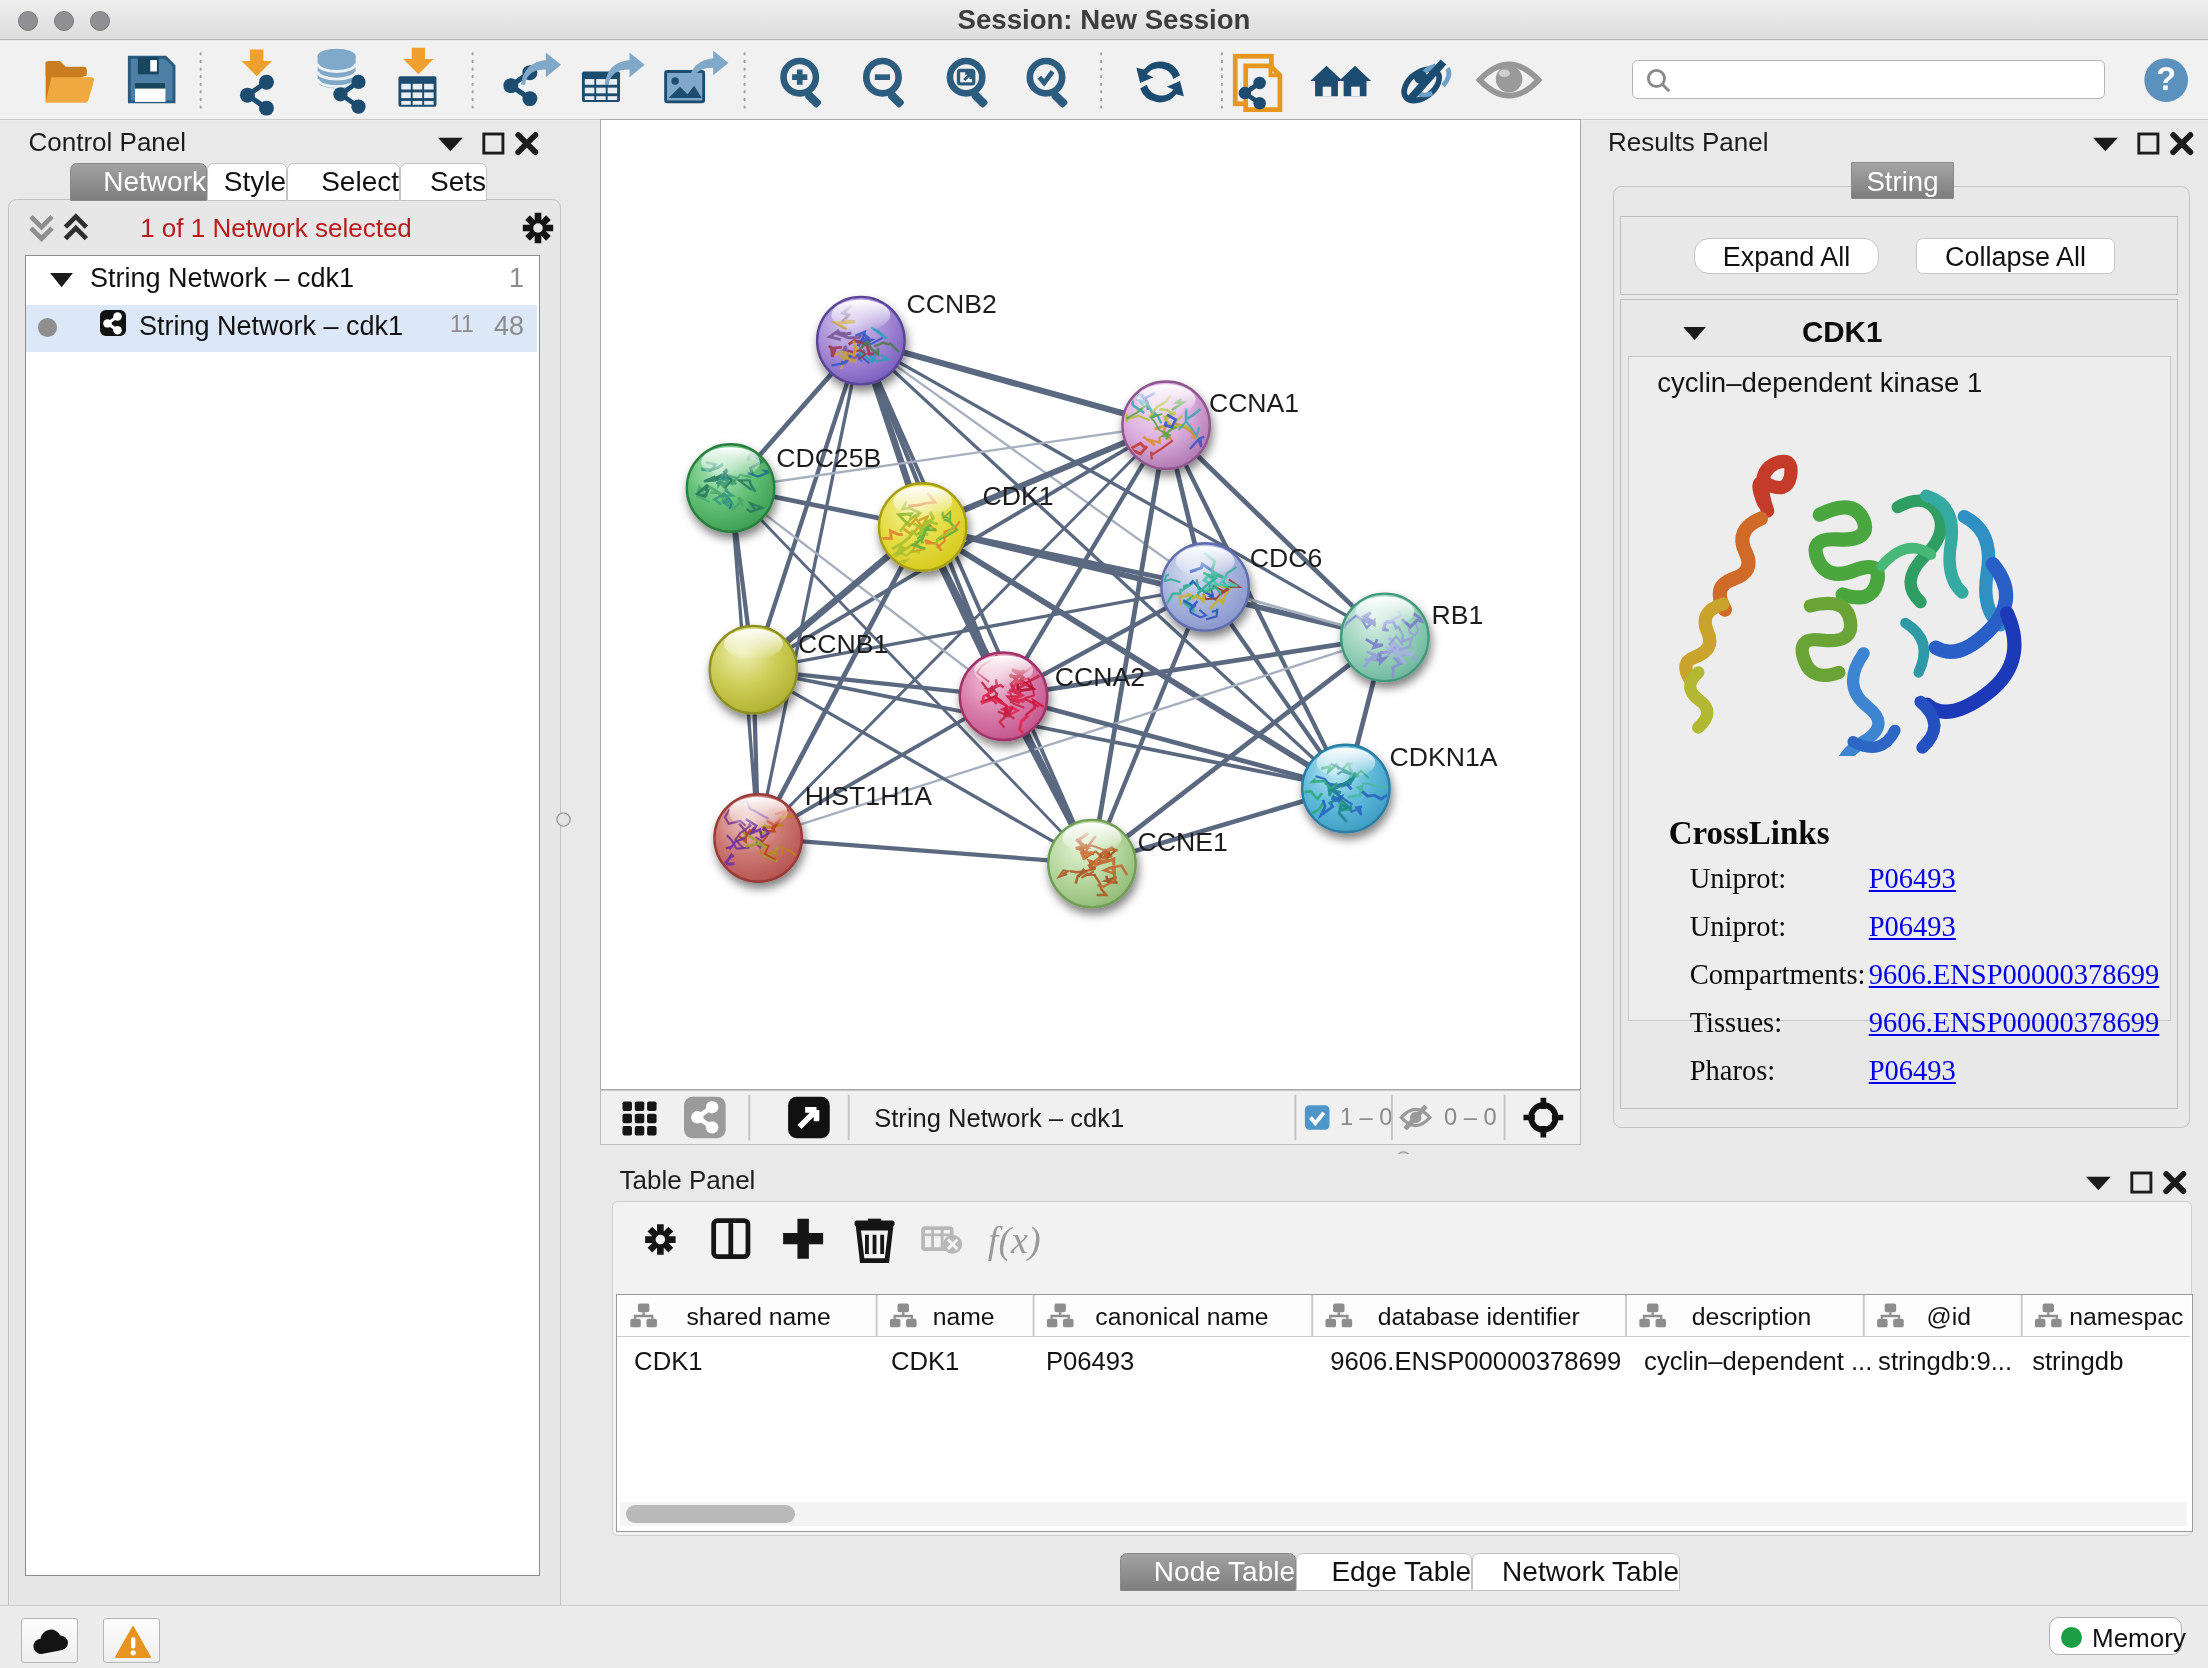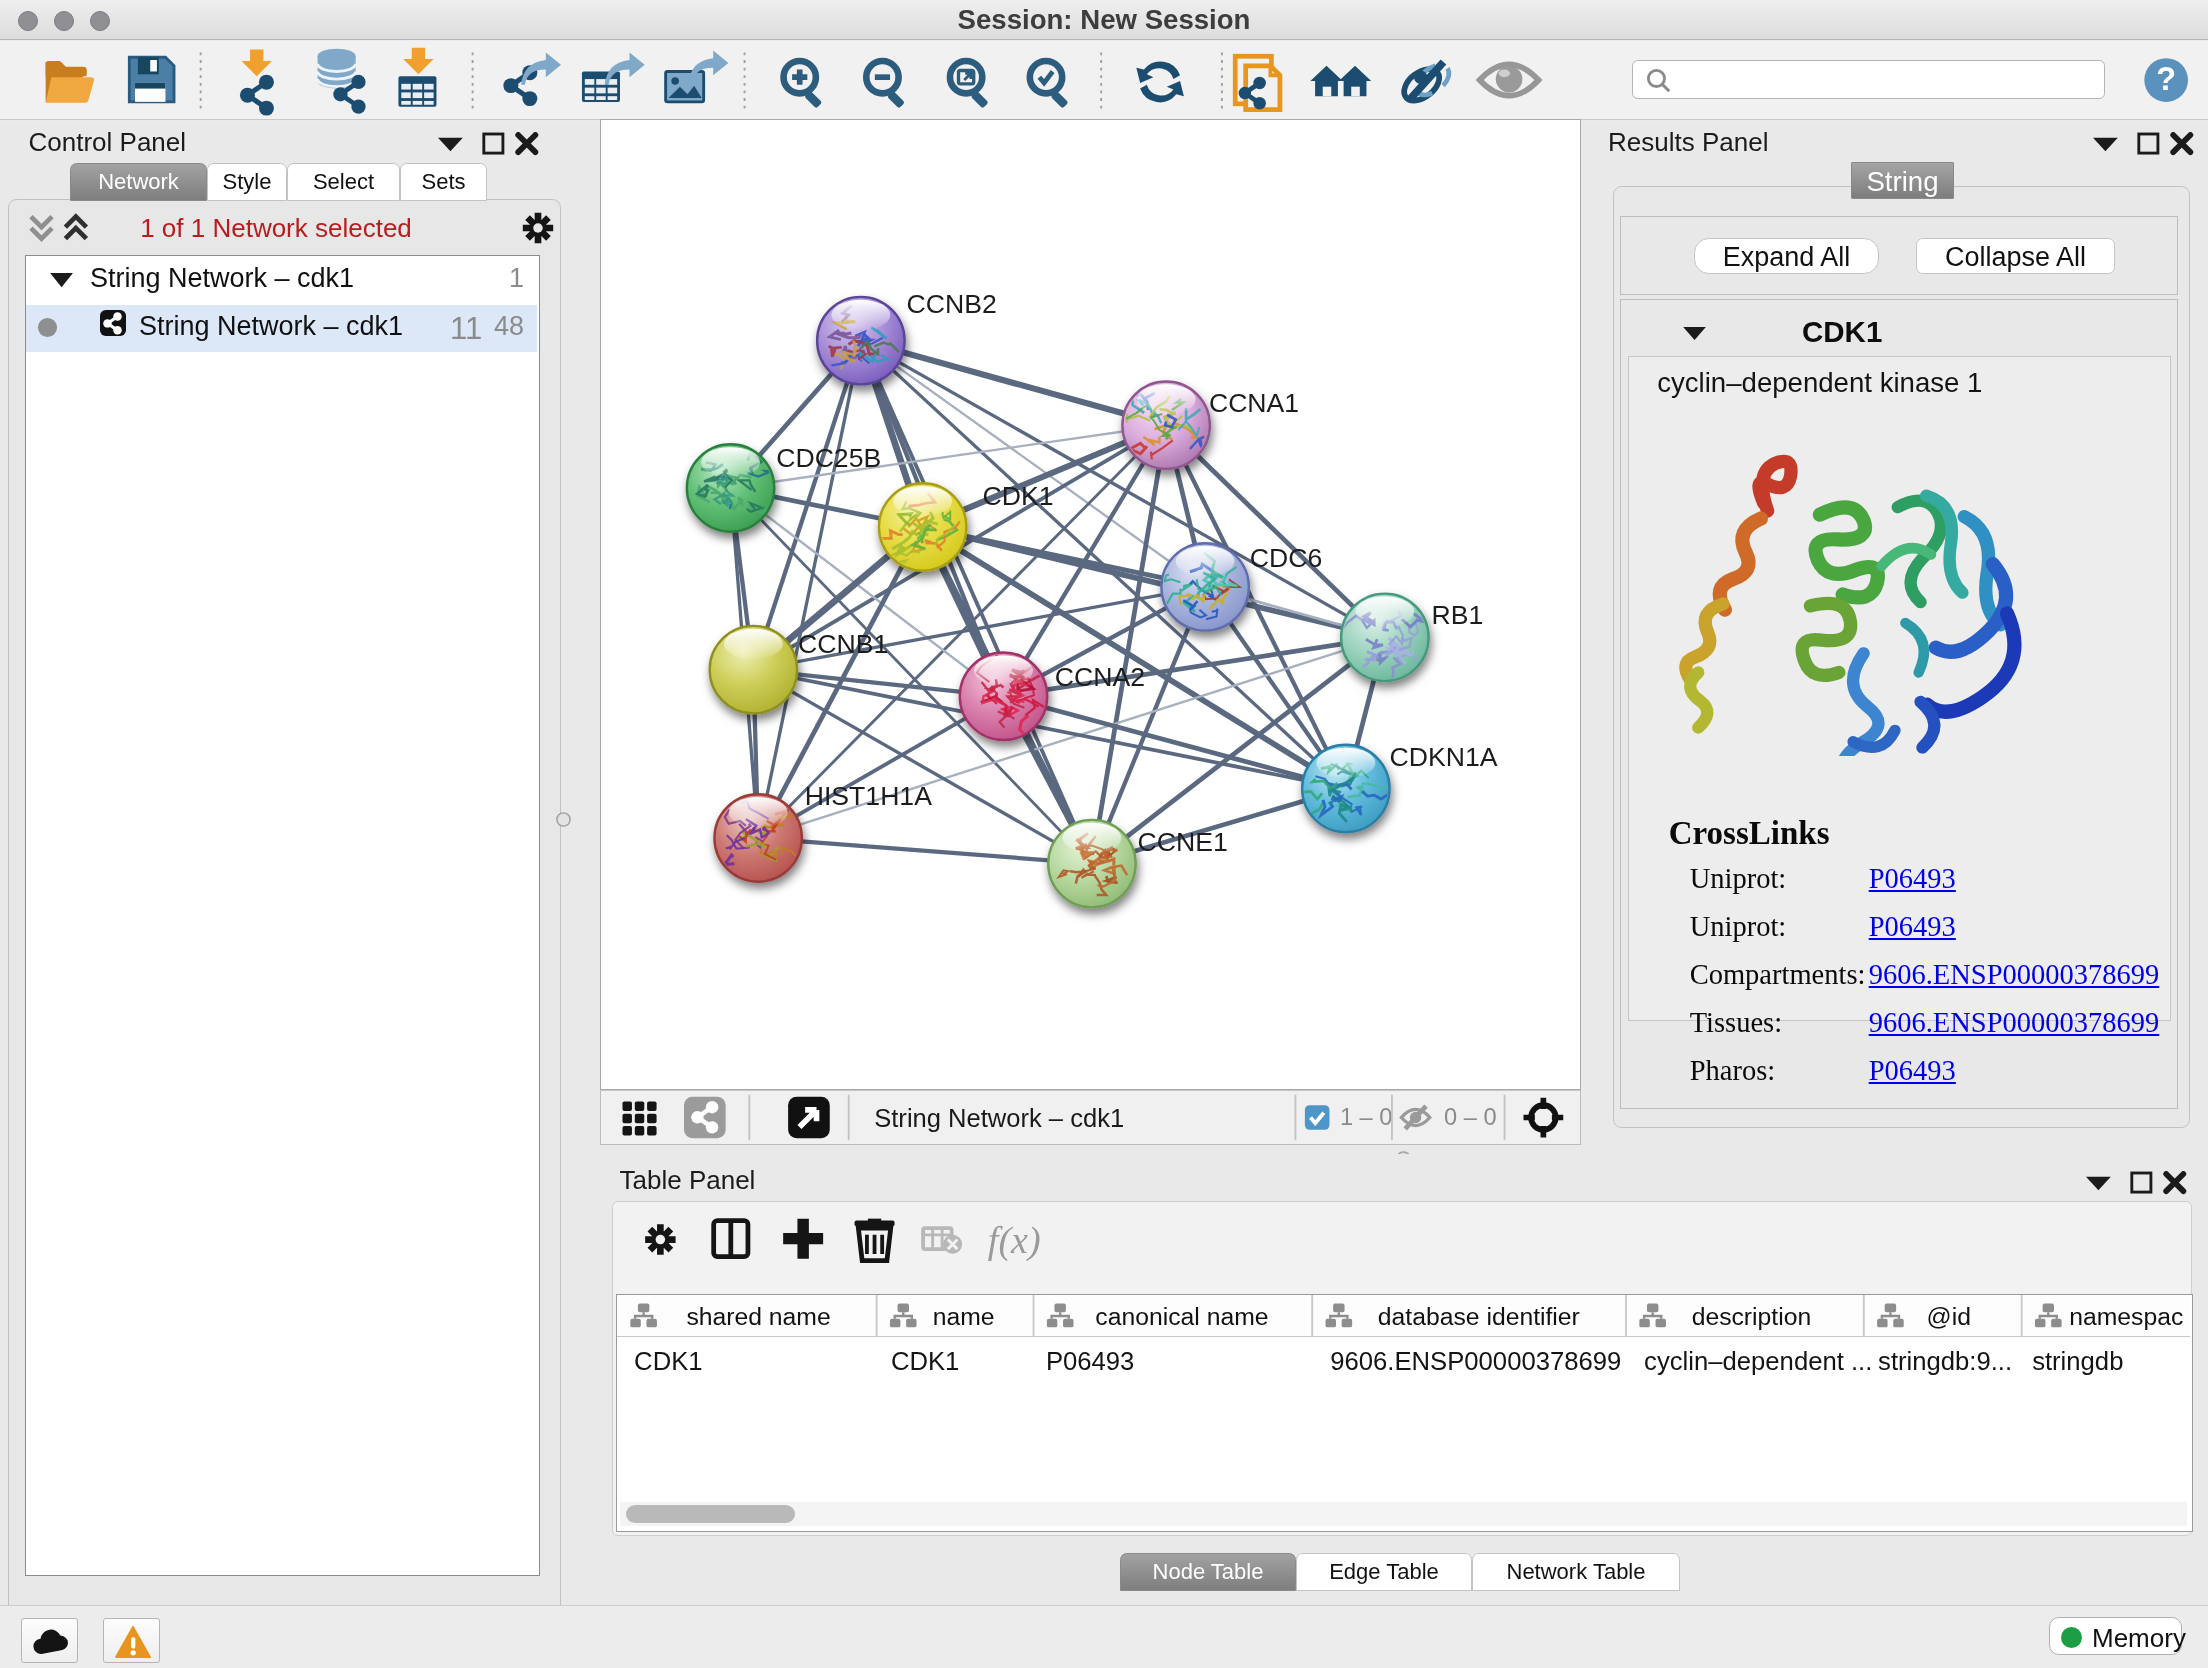--- a/index.html
+++ b/index.html
@@ -5,21 +5,21 @@
 html,body{width:2208px;height:1668px;font-family:"Liberation Sans",sans-serif;background:#ececec;overflow:hidden;position:relative}
 .abs{position:absolute}
 #titlebar{left:0;top:0;width:2208px;height:40px;background:linear-gradient(#efefef,#dcdcdc);border-bottom:1px solid #b6b6b6}
 #title{width:100%;text-align:center;line-height:40px;font-size:27.6px;font-weight:bold;color:#3d3d3d}
 .tl{top:10.5px;width:20px;height:20px;border-radius:50%;background:#8f8f94;border:1px solid #7a7a80}
 #toolbar{left:0;top:41px;width:2208px;height:79px;background:#f1f1f1;border-bottom:1px solid #c9c9c9}
 #searchbox{left:1632px;top:19px;width:473px;height:39px;background:#fff;border:1.9px solid #b4b4b4;border-radius:5.7px}
 #panelbg{left:0;top:121px;width:2208px;height:1484px;background:#e9e9e9}
 .phead{font-size:26px;color:#1b1b1b}
 #canvas{position:absolute;left:600px;top:119px;width:981px;height:971px;background:#fff;border:1px solid #a9a9a9}
-#cp-tabs .tab,#tp-tabs .tab{display:inline-block;text-align:center;font-size:22px;border:1px solid #c3c3c3;background:#fff;color:#111;border-radius:6.7px 6.7px 0 0;line-height:36px}
+#cp-tabs .tab,#tp-tabs .tab{display:inline-block;text-align:right;font-size:28px;border:1px solid #c3c3c3;background:#fff;color:#111;border-radius:6.7px 6.7px 0 0;line-height:36px}
 .tabsel{background:linear-gradient(#a2a2a2,#7e7e7e) !important;color:#fff !important;border-color:#8a8a8a !important}
 a.lnk{color:#0000e6;text-decoration:underline}
 </style></head>
 <body>
 <div id="titlebar" class="abs">
     <div id="title">Session: New Session</div>
 <div class="tl abs" style="left:18px"></div>
     <div class="tl abs" style="left:54px"></div>
     <div class="tl abs" style="left:90px"></div>
 </div>
@@ -223,21 +223,21 @@
       <svg class="abs" style="left:74px;top:4.8px" width="26" height="26" xmlns="http://www.w3.org/2000/svg" viewBox="0 0 27 27">
           <rect x="0" y="0" width="27" height="27" rx="6" fill="#111"></rect>
           <g transform="translate(5,4) scale(0.55)">
             <circle cx="24" cy="5" r="8" fill="#fff"></circle>
             <circle cx="5" cy="18" r="8" fill="#fff"></circle>
             <circle cx="24" cy="31" r="8" fill="#fff"></circle>
             <path d="M24 5 5 18 24 31" stroke="#fff" stroke-width="6" fill="none"></path>
           </g>
         </svg>
       <div class="abs" style="left:113px;top:5.7px;font-size:27px;color:#101010">String Network – cdk1</div>
-      <div class="abs" style="left:424px;top:5.7px;font-size:31px;color:#8b8b8b">11</div>
+      <div class="abs" style="left:424px;top:5.7px;font-size:23px;color:#8b8b8b">11</div>
       <div class="abs" style="left:468px;top:5.7px;font-size:27px;color:#8b8b8b">48</div>
     </div>
   </div>
 </div>
 
 <svg class="abs" style="left:555px;top:811px" width="17" height="17" xmlns="http://www.w3.org/2000/svg" viewBox="0 0 18 18">
     <circle cx="9" cy="9" r="7" fill="#e3e3e3" stroke="#9e9e9e" stroke-width="1.5"></circle>
   </svg>
 <svg class="abs" style="left:1582px;top:624px" width="17" height="17" xmlns="http://www.w3.org/2000/svg" viewBox="0 0 18 18">
     <circle cx="9" cy="9" r="7" fill="#e3e3e3" stroke="#9e9e9e" stroke-width="1.5"></circle>

